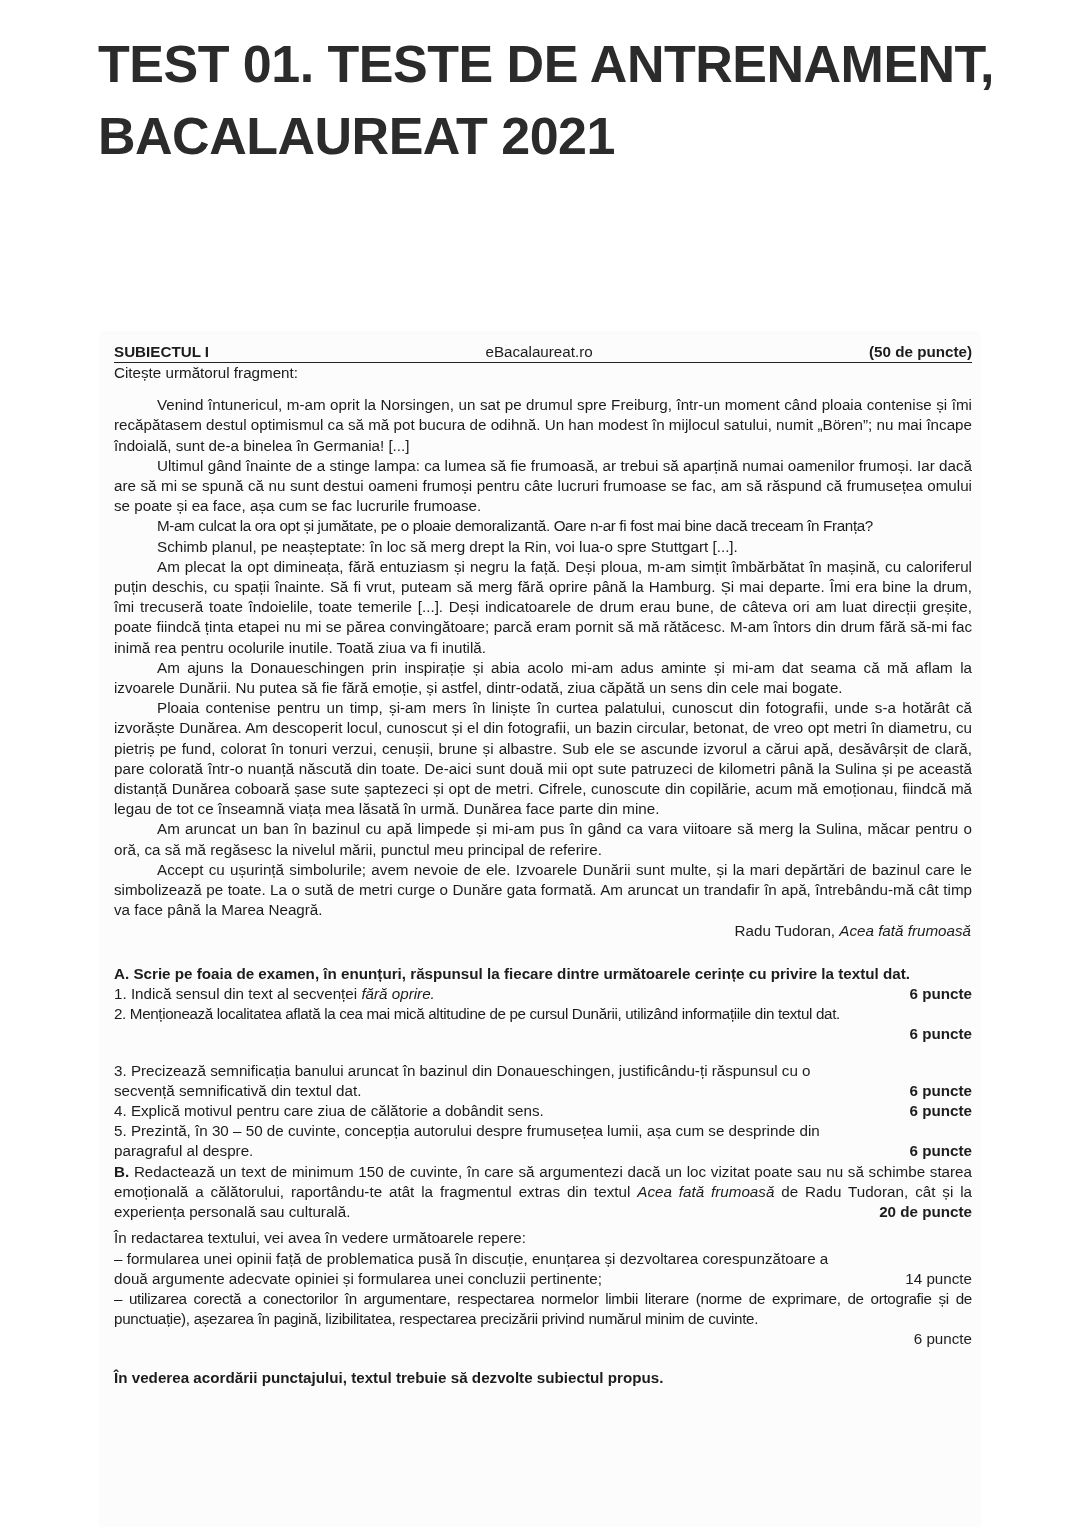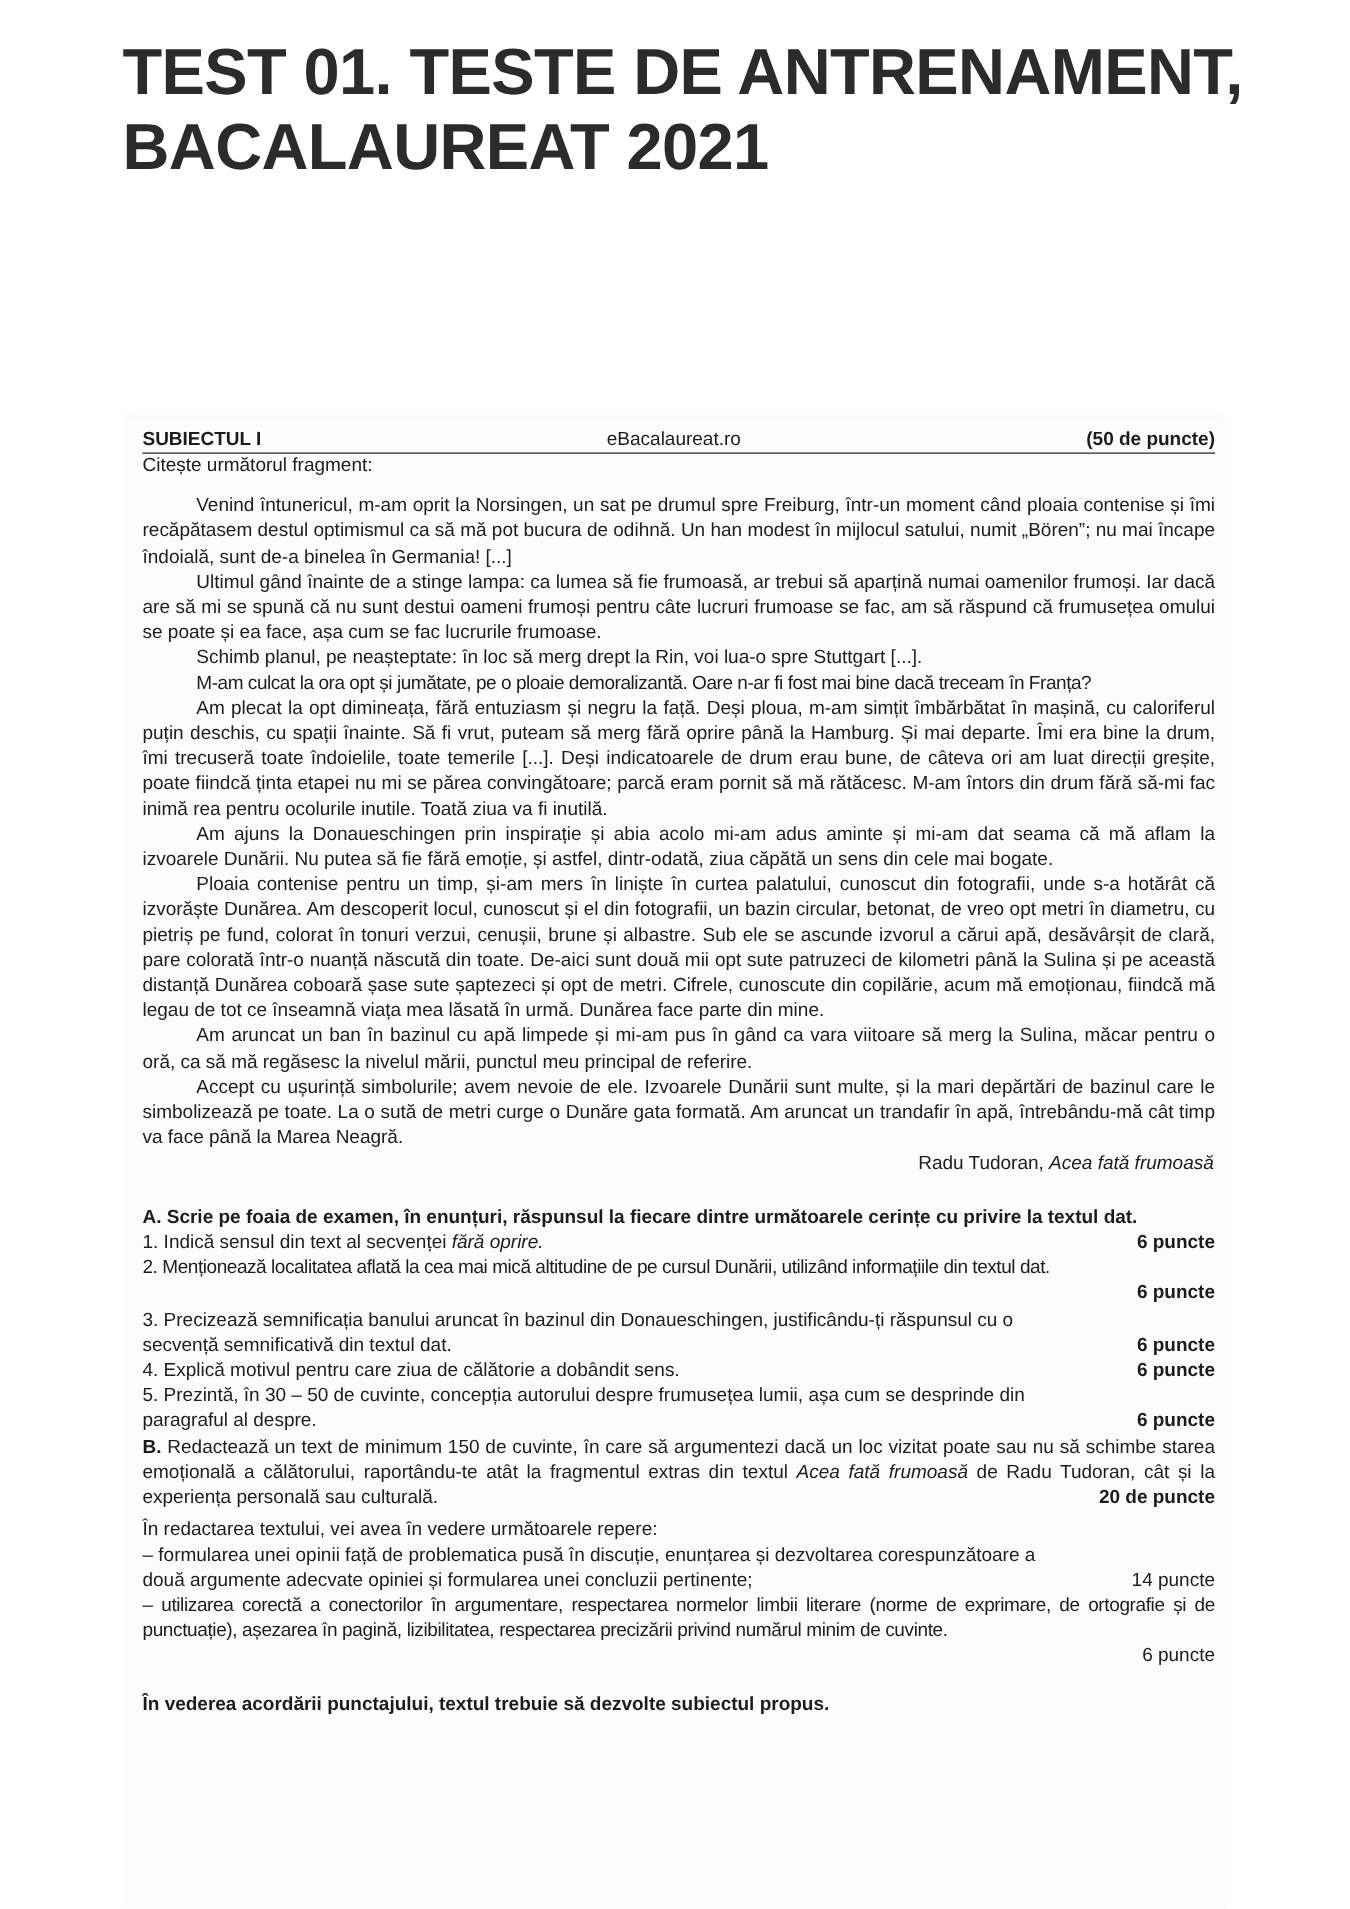--- a/index.html
+++ b/index.html
@@ -12,21 +12,21 @@
       color: #1a1a1a;
     }
     .page-title {
       position: absolute;
       left: 98px;
       top: 28px;
       width: 900px;
       font-family: "Liberation Sans", sans-serif;
       font-weight: bold;
       font-size: 52px;
-      line-height: 60px;
+      line-height: 72px;
       color: #2b2b2b;
       letter-spacing: -0.5px;
       margin: 0;
     }
     .exam-sheet {
       position: absolute;
       left: 100px;
       top: 334px;
       width: 880px;
       height: 1193px;
@@ -105,22 +105,22 @@
       <span class="hdr-left">SUBIECTUL I</span>
       <span class="hdr-center">eBacalaureat.ro</span>
       <span class="hdr-right">(50 de puncte)</span>
     </div>
 
     <div class="instruction">Citește următorul fragment:</div>
 
     <div>
       <p class="para">Venind întunericul, m-am oprit la Norsingen, un sat pe drumul spre Freiburg, într-un moment când ploaia contenise și îmi recăpătasem destul optimismul ca să mă pot bucura de odihnă. Un han modest în mijlocul satului, numit „Bören”; nu mai încape îndoială, sunt de-a binelea în Germania! [...]</p>
       <p class="para">Ultimul gând înainte de a stinge lampa: ca lumea să fie frumoasă, ar trebui să aparțină numai oamenilor frumoși. Iar dacă are să mi se spună că nu sunt destui oameni frumoși pentru câte lucruri frumoase se fac, am să răspund că frumusețea omului se poate și ea face, așa cum se fac lucrurile frumoase.</p>
+      <p class="para" style="letter-spacing:-0.35px;">M-am culcat la ora opt și jumătate, pe o ploaie demoralizantă. Oare n-ar fi fost mai bine dacă treceam în Franța?</p>
       <p class="para">Schimb planul, pe neașteptate: în loc să merg drept la Rin, voi lua-o spre Stuttgart [...].</p>
-      <p class="para" style="letter-spacing:-0.35px;">M-am culcat la ora opt și jumătate, pe o ploaie demoralizantă. Oare n-ar fi fost mai bine dacă treceam în Franța?</p>
       <p class="para">Am plecat la opt dimineața, fără entuziasm și negru la față. Deși ploua, m-am simțit îmbărbătat în mașină, cu caloriferul puțin deschis, cu spații înainte. Să fi vrut, puteam să merg fără oprire până la Hamburg. Și mai departe. Îmi era bine la drum, îmi trecuseră toate îndoielile, toate temerile [...]. Deși indicatoarele de drum erau bune, de câteva ori am luat direcții greșite, poate fiindcă ținta etapei nu mi se părea convingătoare; parcă eram pornit să mă rătăcesc. M-am întors din drum fără să-mi fac inimă rea pentru ocolurile inutile. Toată ziua va fi inutilă.</p>
       <p class="para">Am ajuns la Donaueschingen prin inspirație și abia acolo mi-am adus aminte și mi-am dat seama că mă aflam la izvoarele Dunării. Nu putea să fie fără emoție, și astfel, dintr-odată, ziua căpătă un sens din cele mai bogate.</p>
       <p class="para">Ploaia contenise pentru un timp, și-am mers în liniște în curtea palatului, cunoscut din fotografii, unde s-a hotărât că izvorăște Dunărea. Am descoperit locul, cunoscut și el din fotografii, un bazin circular, betonat, de vreo opt metri în diametru, cu pietriș pe fund, colorat în tonuri verzui, cenușii, brune și albastre. Sub ele se ascunde izvorul a cărui apă, desăvârșit de clară, pare colorată într-o nuanță născută din toate. De-aici sunt două mii opt sute patruzeci de kilometri până la Sulina și pe această distanță Dunărea coboară șase sute șaptezeci și opt de metri. Cifrele, cunoscute din copilărie, acum mă emoționau, fiindcă mă legau de tot ce înseamnă viața mea lăsată în urmă. Dunărea face parte din mine.</p>
       <p class="para">Am aruncat un ban în bazinul cu apă limpede și mi-am pus în gând ca vara viitoare să merg la Sulina, măcar pentru o oră, ca să mă regăsesc la nivelul mării, punctul meu principal de referire.</p>
       <p class="para">Accept cu ușurință simbolurile; avem nevoie de ele. Izvoarele Dunării sunt multe, și la mari depărtări de bazinul care le simbolizează pe toate. La o sută de metri curge o Dunăre gata formată. Am aruncat un trandafir în apă, întrebându-mă cât timp va face până la Marea Neagră.</p>
       <p class="signature">
         <span>Radu Tudoran, </span><i>Acea fată frumoasă</i>
       </p>
     </div>
 
@@ -130,21 +130,21 @@
       <div class="req-row">
         <span class="req-text"><span>1. Indică sensul din text al secvenței </span><i>fără oprire.</i></span>
         <span class="pts">6 puncte</span>
       </div>
 
       <div>
         <div class="req-block" style="letter-spacing:-0.35px;">2. Menționează localitatea aflată la cea mai mică altitudine de pe cursul Dunării, utilizând informațiile din textul dat.</div>
         <div class="pts-right">6 puncte</div>
       </div>
 
-      <div style="margin-top:2px;">
+      <div style="margin-top:16px;">
         <div class="req-block">3. Precizează semnificația banului aruncat în bazinul din Donaueschingen, justificându-ți răspunsul cu o</div>
         <div class="req-row">
           <span>secvență semnificativă din textul dat.</span>
           <span class="pts">6 puncte</span>
         </div>
       </div>
 
       <div class="req-row">
         <span>4. Explică motivul pentru care ziua de călătorie a dobândit sens.</span>
         <span class="pts">6 puncte</span>

